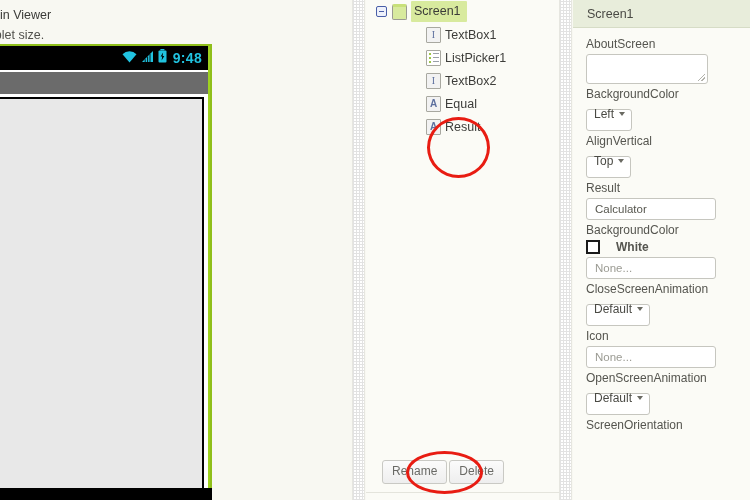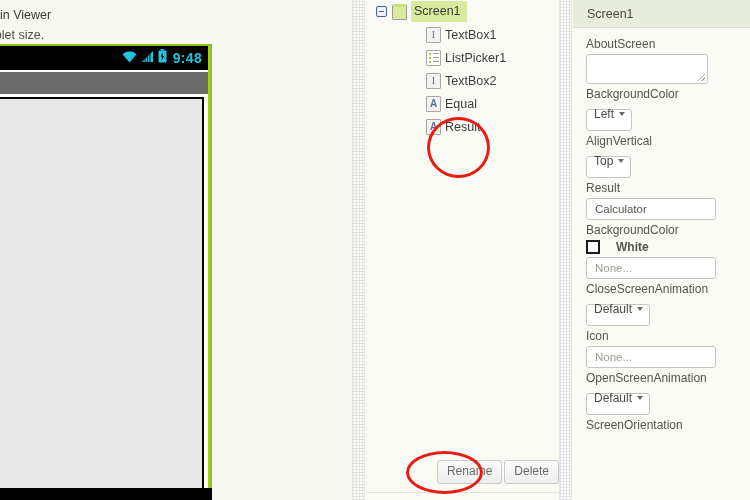--- a/index.html
+++ b/index.html
@@ -249,24 +249,24 @@
   .selected .node-icon { background-color: #d8ea9e; }
 
   
   .lvl0 { padding-left: 10px; }
   .lvl1 { padding-left: 27px; }
   .lvl2 { padding-left: 60px; }
 
   
   #tree-buttons {
     position: absolute;
-    left: 0; bottom: 16px;
+    left: 16px; bottom: 16px;
     width: 193px;
     display: flex;
-    justify-content: flex-end;
+    justify-content: flex-start;
     gap: 2px;
   }
   .tbtn {
     font-family: "Liberation Sans", sans-serif;
     font-size: 12px;
     color: #6a6a66;
     background: linear-gradient(#fbfbfb,#eeeeee);
     border: 1px solid #c9c9c4;
     border-radius: 3px;
     padding: 4px 9px 5px;

